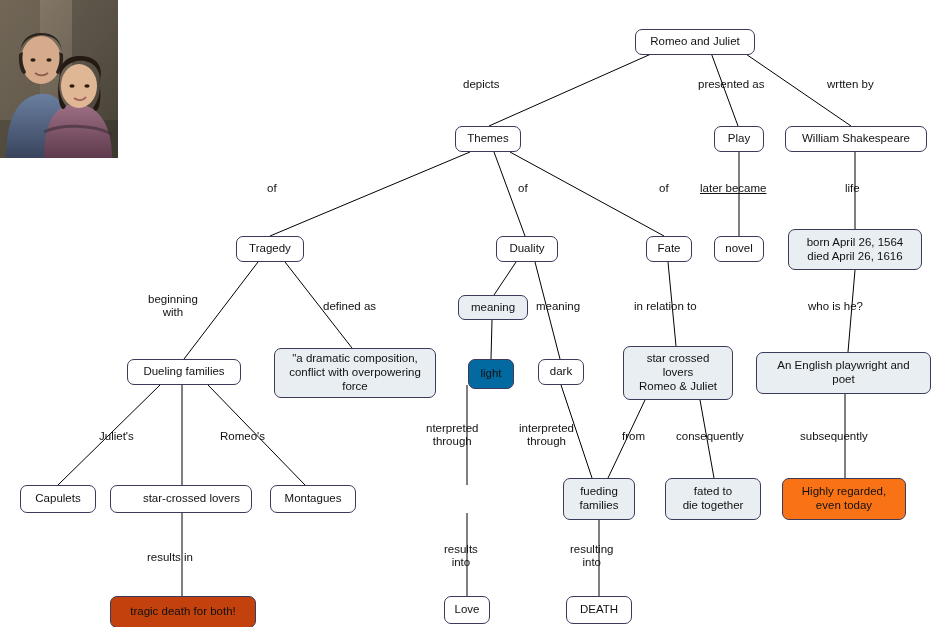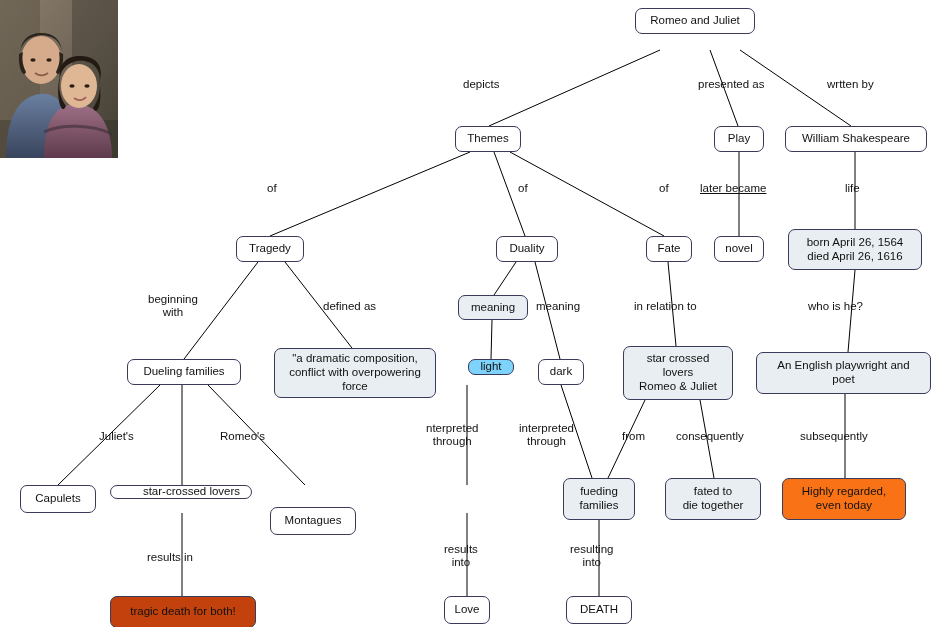--- a/index.html
+++ b/index.html
@@ -130,45 +130,45 @@
     <div class="lbl" style="left: 519px; top: 422px;">interpreted
 through</div>
     <div class="lbl" style="left: 622px; top: 430px;">from</div>
     <div class="lbl" style="left: 676px; top: 430px;">consequently</div>
     <div class="lbl" style="left: 800px; top: 430px;">subsequently</div>
     <div class="lbl" style="left: 147px; top: 551px;">results in</div>
     <div class="lbl" style="left: 444px; top: 543px;">results
 into</div>
     <div class="lbl" style="left: 570px; top: 543px;">resulting
 into</div>
-    <div class="node" style="left: 635px; top: 8px; width: 120px; height: 26px; background: rgb(255, 255, 255); border-color: rgb(58, 58, 90);">Romeo and Juliet</div>
+    <div class="node" style="left: 635px; top: 29px; width: 120px; height: 26px; background: rgb(255, 255, 255); border-color: rgb(58, 58, 90);">Romeo and Juliet</div>
     <div class="node" style="left: 455px; top: 126px; width: 66px; height: 26px; background: rgb(255, 255, 255); border-color: rgb(58, 58, 90);">Themes</div>
     <div class="node" style="left: 714px; top: 126px; width: 50px; height: 26px; background: rgb(255, 255, 255); border-color: rgb(58, 58, 90);">Play</div>
     <div class="node" style="left: 785px; top: 126px; width: 142px; height: 26px; background: rgb(255, 255, 255); border-color: rgb(58, 58, 90);">William Shakespeare</div>
     <div class="node" style="left: 236px; top: 236px; width: 68px; height: 26px; background: rgb(255, 255, 255); border-color: rgb(58, 58, 90);">Tragedy</div>
     <div class="node" style="left: 496px; top: 236px; width: 62px; height: 26px; background: rgb(255, 255, 255); border-color: rgb(58, 58, 90);">Duality</div>
     <div class="node" style="left: 646px; top: 236px; width: 46px; height: 26px; background: rgb(255, 255, 255); border-color: rgb(58, 58, 90);">Fate</div>
     <div class="node" style="left: 714px; top: 236px; width: 50px; height: 26px; background: rgb(255, 255, 255); border-color: rgb(58, 58, 90);">novel</div>
     <div class="node tinted" style="left: 788px; top: 229px; width: 134px; height: 41px; background: rgb(232, 238, 241); border-color: rgb(58, 58, 90);">born April 26, 1564
 died April 26, 1616</div>
     <div class="node tinted" style="left: 458px; top: 295px; width: 70px; height: 25px; background: rgb(232, 238, 241); border-color: rgb(58, 58, 90);">meaning</div>
     <div class="node" style="left: 127px; top: 359px; width: 114px; height: 26px; background: rgb(255, 255, 255); border-color: rgb(58, 58, 90);">Dueling families</div>
     <div class="node tinted" style="left: 274px; top: 348px; width: 162px; height: 50px; background: rgb(232, 238, 241); border-color: rgb(58, 58, 90);">"a dramatic composition,
 conflict with overpowering
 force</div>
-    <div class="node" style="left: 468px; top: 359px; width: 46px; height: 16px; background: #7dd3fc; border-color: rgb(58, 58, 90);">light</div>
+    <div class="node" style="left: 468px; top: 359px; width: 46px; height: 30px; background: #0369a1; border-color: rgb(58, 58, 90);">light</div>
     <div class="node" style="left: 538px; top: 359px; width: 46px; height: 26px; background: rgb(255, 255, 255); border-color: rgb(58, 58, 90);">dark</div>
     <div class="node tinted" style="left: 623px; top: 346px; width: 110px; height: 54px; background: rgb(232, 238, 241); border-color: rgb(58, 58, 90);">star crossed
 lovers
 Romeo &amp; Juliet</div>
     <div class="node tinted" style="left: 756px; top: 352px; width: 175px; height: 42px; background: rgb(232, 238, 241); border-color: rgb(58, 58, 90);">An English playwright and
 poet</div>
     <div class="node" style="left: 20px; top: 485px; width: 76px; height: 28px; background: rgb(255, 255, 255); border-color: rgb(58, 58, 90);">Capulets</div>
-    <div class="node" style="left: 110px; top: 485px; width: 142px; height: 14px; background: rgb(255, 255, 255); border-color: rgb(58, 58, 90); padding-left: 28px;">star-crossed lovers</div>
-    <div class="node" style="left: 270px; top: 485px; width: 86px; height: 28px; background: rgb(255, 255, 255); border-color: rgb(58, 58, 90); margin-top: 22px;">Montagues</div>
+    <div class="node" style="left: 110px; top: 485px; width: 142px; height: 28px; background: rgb(255, 255, 255); border-color: rgb(58, 58, 90); padding-left: 28px;">star-crossed lovers</div>
+    <div class="node" style="left: 270px; top: 485px; width: 86px; height: 28px; background: rgb(255, 255, 255); border-color: rgb(58, 58, 90);">Montagues</div>
     <div class="node tinted" style="left: 563px; top: 478px; width: 72px; height: 42px; background: rgb(232, 238, 241); border-color: rgb(58, 58, 90);">fueding
 families</div>
     <div class="node tinted" style="left: 665px; top: 478px; width: 96px; height: 42px; background: rgb(232, 238, 241); border-color: rgb(58, 58, 90);">fated to
 die together</div>
     <div class="node tinted" style="left: 782px; top: 478px; width: 124px; height: 42px; background: #f97316; border-color: rgb(58, 58, 90);">Highly regarded,
 even today</div>
     <div class="node" style="left: 110px; top: 596px; width: 146px; height: 32px; background: #c2410c; border-color: rgb(58, 58, 90);">tragic death for both!</div>
     <div class="node" style="left: 444px; top: 596px; width: 46px; height: 28px; background: rgb(255, 255, 255); border-color: rgb(58, 58, 90);">Love</div>
     <div class="node" style="left: 566px; top: 596px; width: 66px; height: 28px; background: rgb(255, 255, 255); border-color: rgb(58, 58, 90);">DEATH</div>
   </div>

